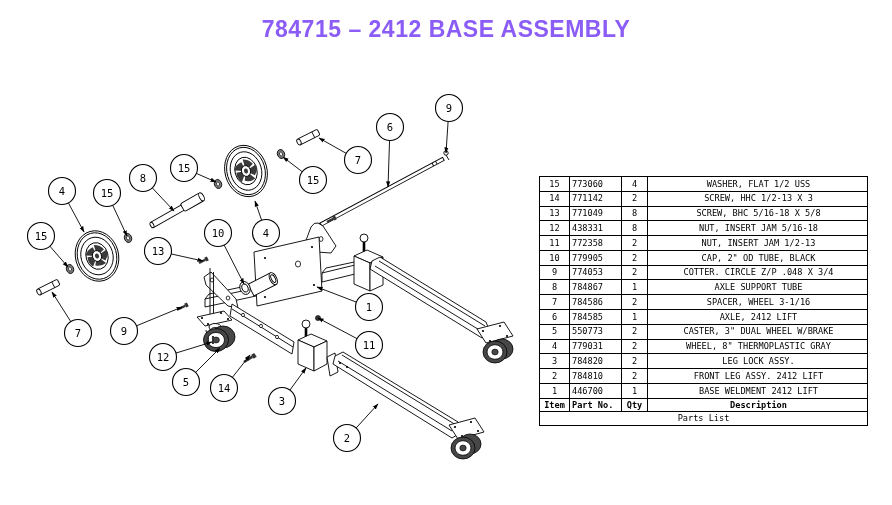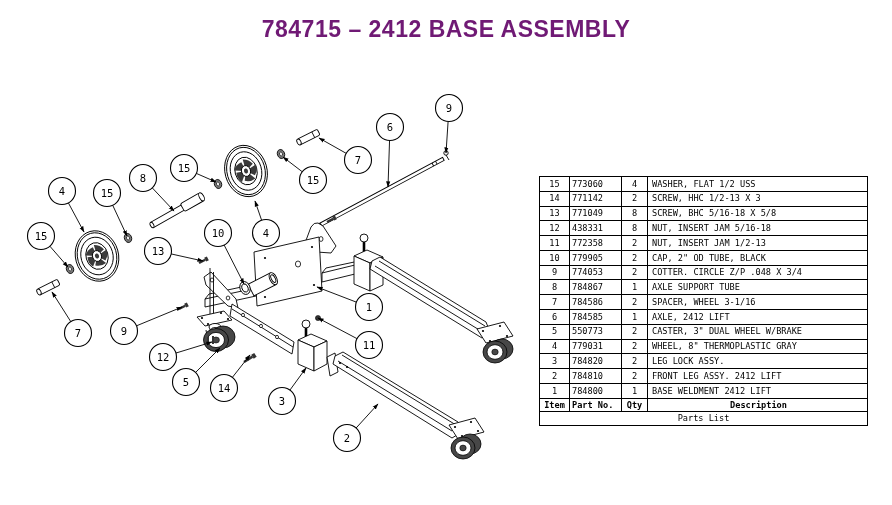--- a/index.html
+++ b/index.html
@@ -2,21 +2,21 @@
 <html><head>
 <meta charset="utf-8">
 <style>
   html,body{margin:0;padding:0;background:#fff;}
   .page{
     position:relative;width:892px;height:505px;background:#ffffff;
     font-family:"Liberation Sans",sans-serif;overflow:hidden;
   }
   .title{
     position:absolute;left:0;top:16px;width:100%;text-align:center;
-    font-size:23px;font-weight:bold;color:#701a75;letter-spacing:.5px;
+    font-size:23px;font-weight:bold;color:#8b5cf6;letter-spacing:.5px;
     font-family:"Liberation Sans",sans-serif;
   }
   svg.diagram{position:absolute;left:0;top:0;width:892px;height:505px;}
   
   .w{fill:#ffffff;stroke:#000;stroke-width:.9;}
   .ln{fill:none;stroke:#000;stroke-width:.9;}
   .dk{fill:#474747;stroke:#000;stroke-width:.8;}
   .dot{fill:#000;stroke:none;}
   .hole{fill:#fff;stroke:#000;stroke-width:.8;}
   .leader{stroke:#000;stroke-width:.9;fill:none;}
@@ -30,21 +30,21 @@
     border-collapse:collapse;table-layout:fixed;width:100%;height:100%;
     font-family:"DejaVu Sans Mono",monospace;font-size:8.6px;color:#000;
   }
   .parts-table td,.parts-table th{
     border:1px solid #000;padding:0 2px;height:12.6px;line-height:12.6px;
     white-space:nowrap;overflow:hidden;font-weight:normal;
   }
   .parts-table .c-item{width:25px;text-align:center;}
   .parts-table .c-part{width:47px;text-align:left;}
   .parts-table .c-qty{width:21px;text-align:center;}
-  .parts-table .c-desc{text-align:left;padding-left:4px;}
+  .parts-table .c-desc{text-align:center;padding-left:4px;}
   .parts-table tfoot th{text-align:center;font-weight:bold;}
   .parts-table .footer-row td{text-align:center;}
 </style>
 </head>
 <body>
 
 <div class="page">
 
   <div class="title">784715 – 2412 BASE ASSEMBLY</div>
 
@@ -418,21 +418,21 @@
             <td class="c-desc">LEG LOCK ASSY.</td>
           </tr>
           <tr>
             <td class="c-item">2</td>
             <td class="c-part">784810</td>
             <td class="c-qty">2</td>
             <td class="c-desc">FRONT LEG ASSY. 2412 LIFT</td>
           </tr>
           <tr>
             <td class="c-item">1</td>
-            <td class="c-part">784800</td>
+            <td class="c-part">446700</td>
             <td class="c-qty">1</td>
             <td class="c-desc">BASE WELDMENT 2412 LIFT</td>
           </tr>
         </tbody>
       <tfoot>
         <tr>
           <th class="c-item">Item</th>
           <th class="c-part" style="">Part No.</th>
           <th class="c-qty">Qty</th>
           <th class="c-desc" style="text-align:center">Description</th>

